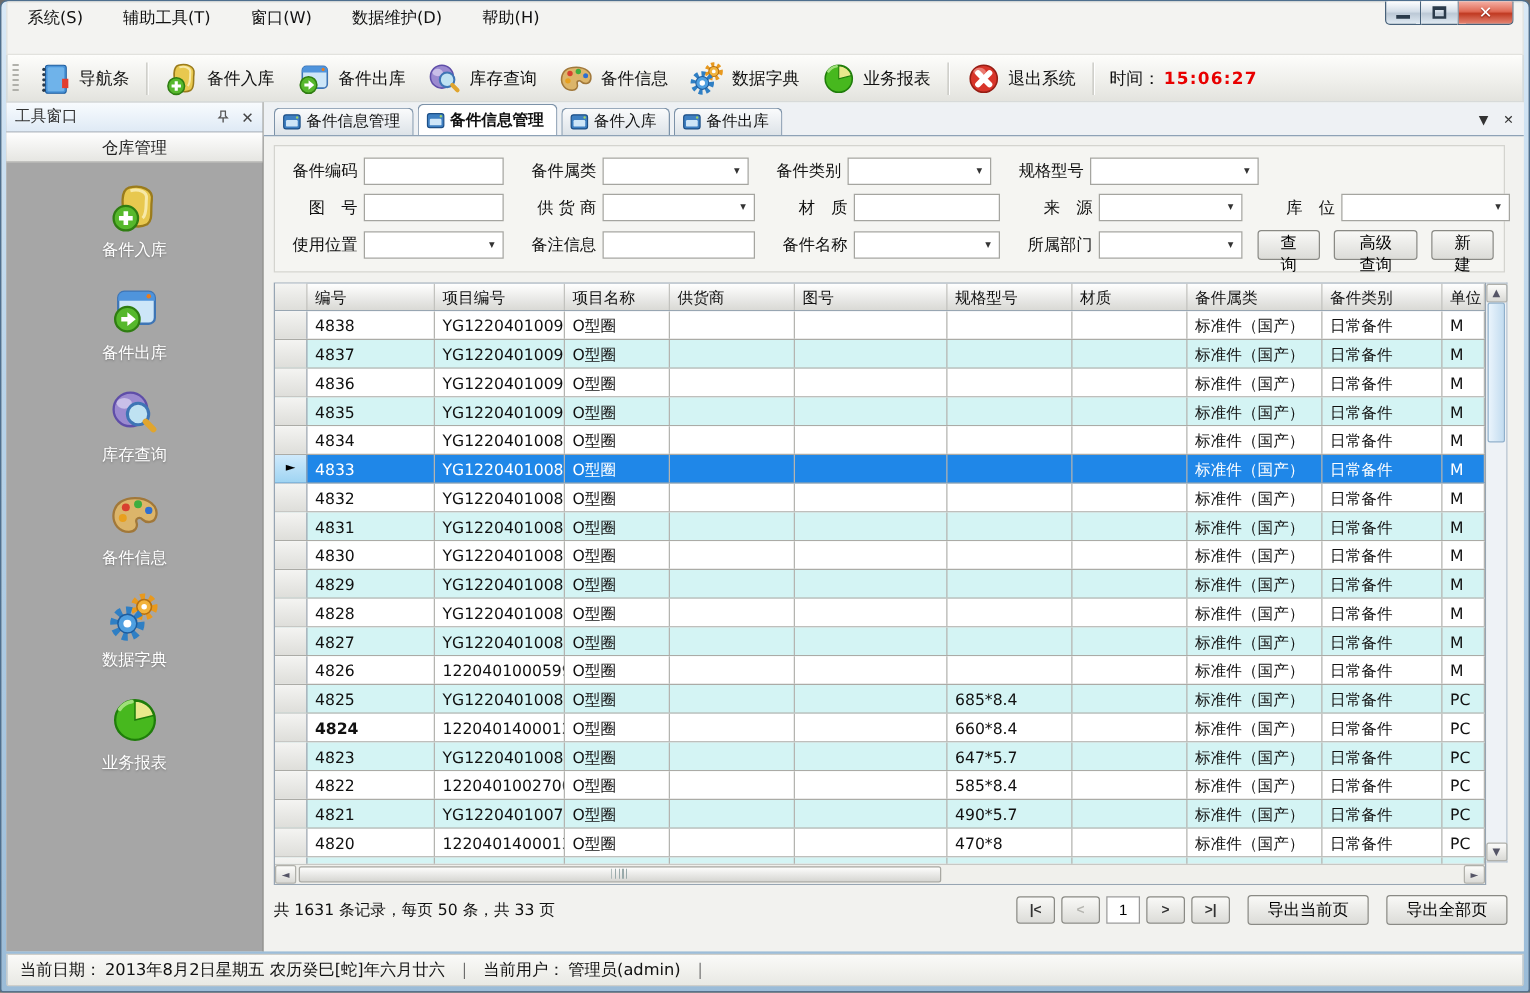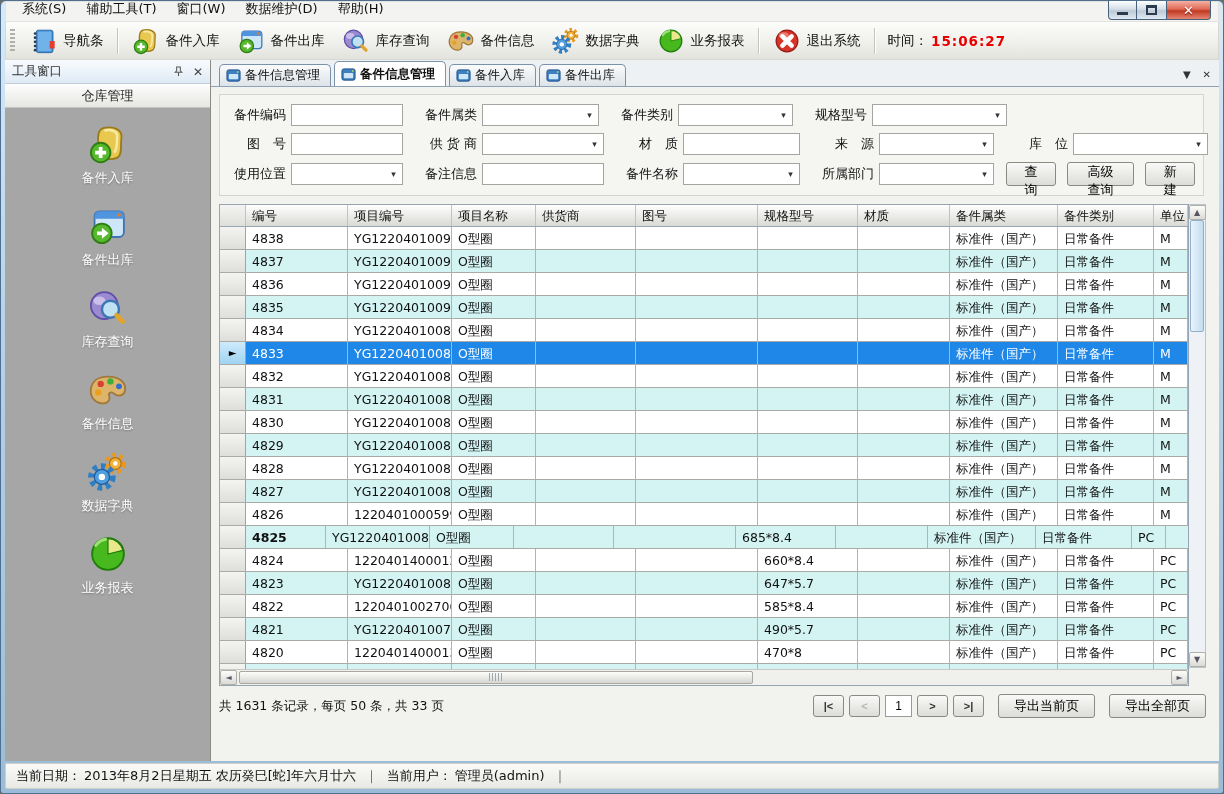--- a/index.html
+++ b/index.html
@@ -13,21 +13,21 @@
 .title{font-size:13px;color:#15202b;text-shadow:0 0 4px #fff,0 0 4px #fff;white-space:nowrap;}
 .win-controls{position:absolute;top:0;right:12px;display:flex;z-index:5;}
 .wc{width:29px;height:19px;border:1px solid #47617a;border-top:none;display:flex;align-items:center;justify-content:center;
   background:linear-gradient(180deg,#fdfeff,#d4dee8 45%,#bcc9d6 55%,#dfe9f2);}
 .wc.min{border-radius:0 0 0 4px;}
 .wc.max{border-left:none;border-right:none;}
 .wc.close{width:45px;border-radius:0 0 4px 0;background:linear-gradient(180deg,#f5b0a5,#e06a55 45%,#c03a22 55%,#e58573);}
 .glyph-min{width:11px;height:3px;background:#2b3b4b;margin-top:7px;}
 .glyph-max{width:11px;height:10px;border:2px solid #2b3b4b;border-top-width:3px;}
 .glyph-close{color:#fff;font-size:13px;font-weight:bold;text-shadow:0 1px 1px #7a1408;line-height:1;}
-.menubar{height:21px;background:#f3f3f1;border:1px solid #e2e2de;display:flex;align-items:flex-end;padding:0 6px;border-radius:2px 2px 0 0;}
+.menubar{height:43px;background:#f3f3f1;border:1px solid #e2e2de;display:flex;align-items:flex-start;padding:0 6px;border-radius:2px 2px 0 0;gap:12px;}
 .menu-item{padding:3px 10px;font-size:13px;cursor:default;}
 .toolbar{height:38px;background:linear-gradient(180deg,#fdfdfb,#eeeeea 60%,#e3e3de);border:1px solid #d8d8d2;border-top:none;display:flex;align-items:center;padding:0 8px 0 4px;}
 .grip{width:5px;height:24px;margin-right:5px;background-image:repeating-linear-gradient(180deg,#b0b0aa 0 2px,transparent 2px 4px);}
 .tb-items{display:flex;align-items:center;height:100%;}
 .tool-btn{display:flex;align-items:center;gap:5px;padding:3px 8px;cursor:default;}
 .tb-icon{width:30px;height:30px;display:inline-block;}
 .tb-icon svg{width:30px;height:30px;display:block;}
 .tb-label{font-size:13.5px;}
 .tb-sep{width:1px;height:26px;background:#c4c4be;box-shadow:1px 0 0 #fff;margin:0 5px;}
 .time{margin-left:8px;display:flex;align-items:center;font-size:13.5px;}
@@ -635,34 +635,34 @@
                   <div class="g-cell" style="width: 100px;"></div>
                   <div class="g-cell" style="width: 122px;"></div>
                   <div class="g-cell" style="width: 100px;"></div>
                   <div class="g-cell" style="width: 92px;"></div>
                   <div class="g-cell" style="width: 108px;">标准件（国产）</div>
                   <div class="g-cell" style="width: 96px;">日常备件</div>
                   <div class="g-cell" style="width: 34px;">M</div>
                 </div>
                 <div class="g-row alt">
                   <div class="g-cell sel" style="width: 26px;"></div>
-                  <div class="g-cell" style="width: 80px; font-weight: bold;">4825</div>
+                  <div class="g-cell" style="width: 102px;">4825</div>
                   <div class="g-cell" style="width: 104px;">YG12204010081</div>
                   <div class="g-cell" style="width: 84px;">O型圈</div>
                   <div class="g-cell" style="width: 100px;"></div>
                   <div class="g-cell" style="width: 122px;"></div>
                   <div class="g-cell" style="width: 100px;">685*8.4</div>
                   <div class="g-cell" style="width: 92px;"></div>
                   <div class="g-cell" style="width: 108px;">标准件（国产）</div>
                   <div class="g-cell" style="width: 96px;">日常备件</div>
                   <div class="g-cell" style="width: 34px;">PC</div>
                 </div>
                 <div class="g-row">
                   <div class="g-cell sel" style="width: 26px;"></div>
-                  <div class="g-cell" style="width: 102px;">4824</div>
+                  <div class="g-cell" style="width: 102px; font-weight: bold;">4824</div>
                   <div class="g-cell" style="width: 104px;">1220401400012</div>
                   <div class="g-cell" style="width: 84px;">O型圈</div>
                   <div class="g-cell" style="width: 100px;"></div>
                   <div class="g-cell" style="width: 122px;"></div>
                   <div class="g-cell" style="width: 100px;">660*8.4</div>
                   <div class="g-cell" style="width: 92px;"></div>
                   <div class="g-cell" style="width: 108px;">标准件（国产）</div>
                   <div class="g-cell" style="width: 96px;">日常备件</div>
                   <div class="g-cell" style="width: 34px;">PC</div>
                 </div>

